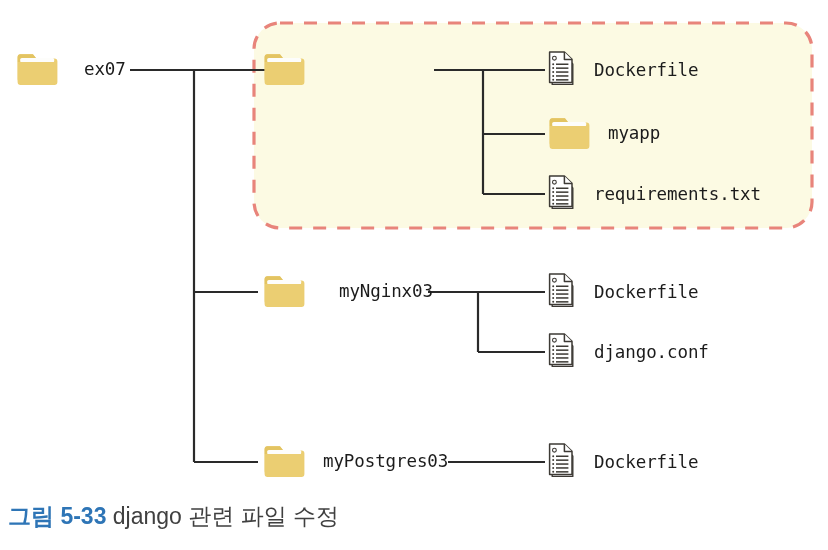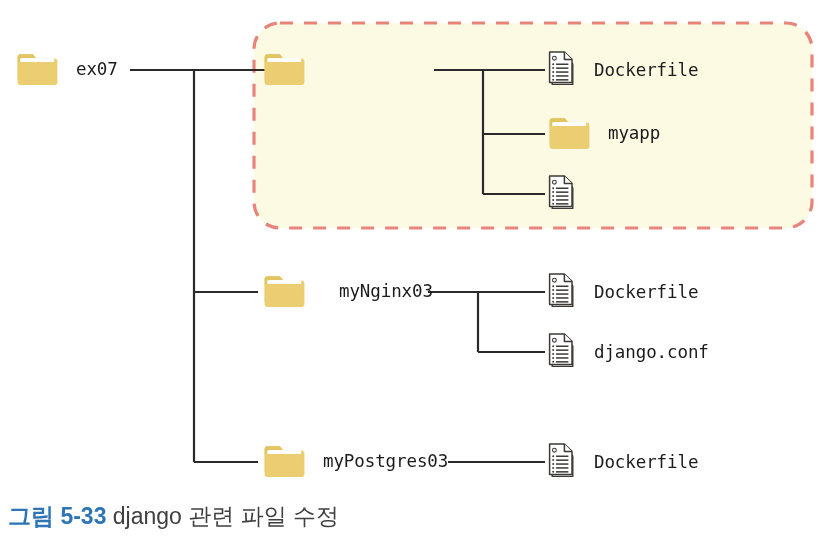--- a/index.html
+++ b/index.html
@@ -109,21 +109,21 @@
       <path d="M483,194 H545"></path>
 
       <path d="M428,292 H545"></path>
       <path d="M478,292 V352"></path>
       <path d="M478,352 H545"></path>
 
       <path d="M448,462 H545"></path>
     </g>
   </svg>
 
-  <div class="node" style="left:16px; top:51px;">
+  <div class="node" style="left:16px; top:51px;gap:8px;">
     <span class="node-icon">
       <svg class="folder-ico" viewBox="0 0 42 34">
         <path d="M1.6,6.2 a3,3 0 0 1 3,-3 h12.2 l3.4,4.2 h18.2 a3,3 0 0 1 3,3 v20.6 a3,3 0 0 1 -3,3 h-33.8 a3,3 0 0 1 -3,-3 z" fill="#ebce72"></path>
         <path d="M4.8,3.2 h12.2 l3.4,4.2 h-3.1 a2.2,2.2 0 0 0 -2.2,2.2 v1.4 h-13.5 v-4.8 a3,3 0 0 1 3.2,-3 z" fill="#e3c462"></path>
         <rect x="4.2" y="7.0" width="34" height="4.6" rx="1.6" fill="#fdfdfb"></rect>
         <path d="M1.6,11.0 h38.8 v17.0 a3,3 0 0 1 -3,3 h-32.8 a3,3 0 0 1 -3,-3 z" fill="#ebce72"></path>
       </svg>
     </span>
     <span class="node-label folder-label">ex07</span>
   </div>
@@ -189,20 +189,21 @@
             <rect x="8.0" y="17.4" width="12.4" height="1.5"></rect>
           <circle cx="5.2" cy="22.0" r="1.0"></circle>
             <rect x="8.0" y="21.3" width="12.4" height="1.5"></rect>
           <circle cx="5.2" cy="25.9" r="1.0"></circle>
             <rect x="8.0" y="25.2" width="12.4" height="1.5"></rect>
           <circle cx="5.2" cy="29.8" r="1.0"></circle>
             <rect x="8.0" y="29.1" width="12.4" height="1.5"></rect>
         </g>
       </svg>
     </span>
+    <span class="node-label">requirements.txt</span>
   </div>
 
   <div class="node" style="left:263px; top:273px;gap:16px;">
     <span class="node-icon">
       <svg class="folder-ico" viewBox="0 0 42 34">
         <path d="M1.6,6.2 a3,3 0 0 1 3,-3 h12.2 l3.4,4.2 h18.2 a3,3 0 0 1 3,3 v20.6 a3,3 0 0 1 -3,3 h-33.8 a3,3 0 0 1 -3,-3 z" fill="#ebce72"></path>
         <path d="M4.8,3.2 h12.2 l3.4,4.2 h-3.1 a2.2,2.2 0 0 0 -2.2,2.2 v1.4 h-13.5 v-4.8 a3,3 0 0 1 3.2,-3 z" fill="#e3c462"></path>
         <rect x="4.2" y="7.0" width="34" height="4.6" rx="1.6" fill="#fdfdfb"></rect>
         <path d="M1.6,11.0 h38.8 v17.0 a3,3 0 0 1 -3,3 h-32.8 a3,3 0 0 1 -3,-3 z" fill="#ebce72"></path>
       </svg>

